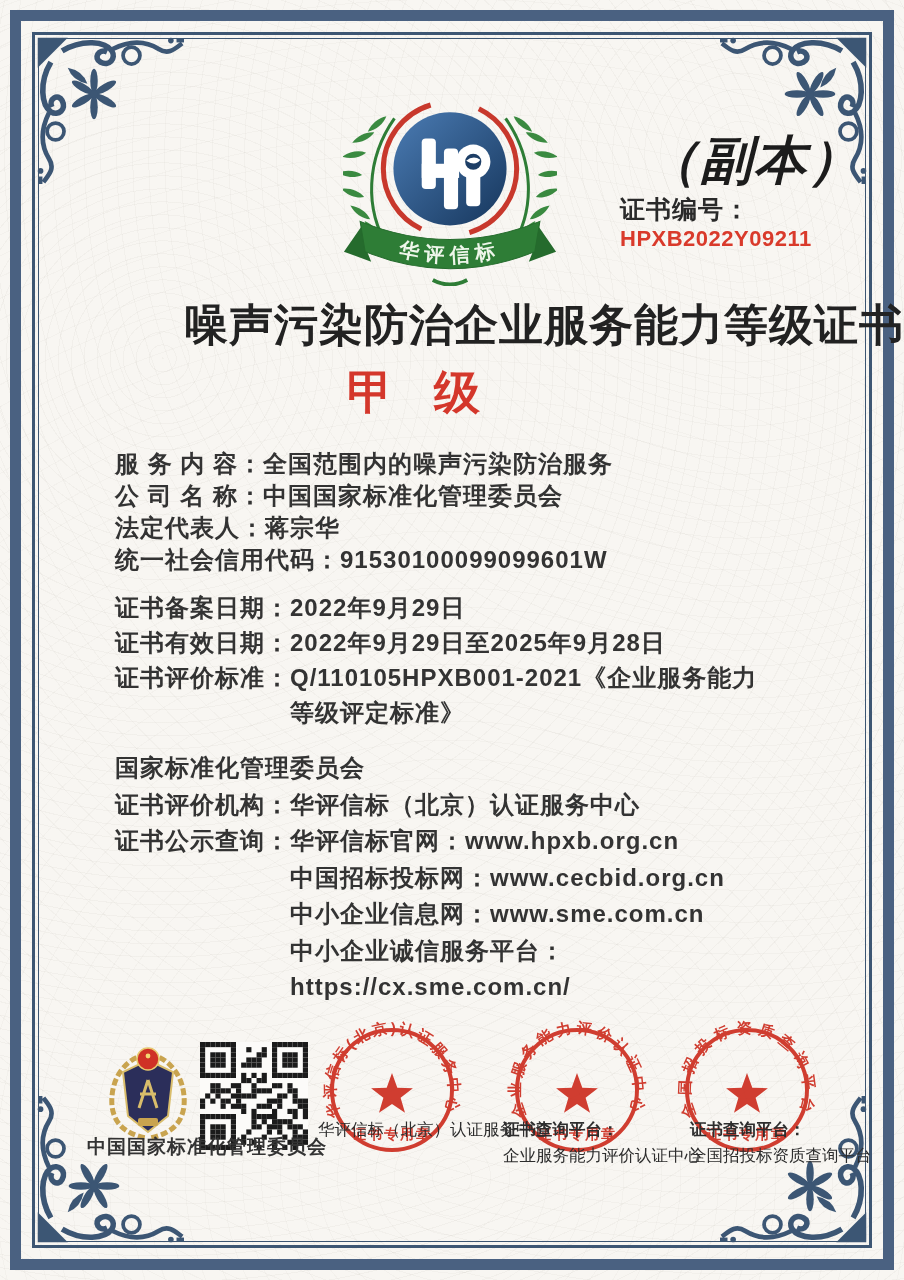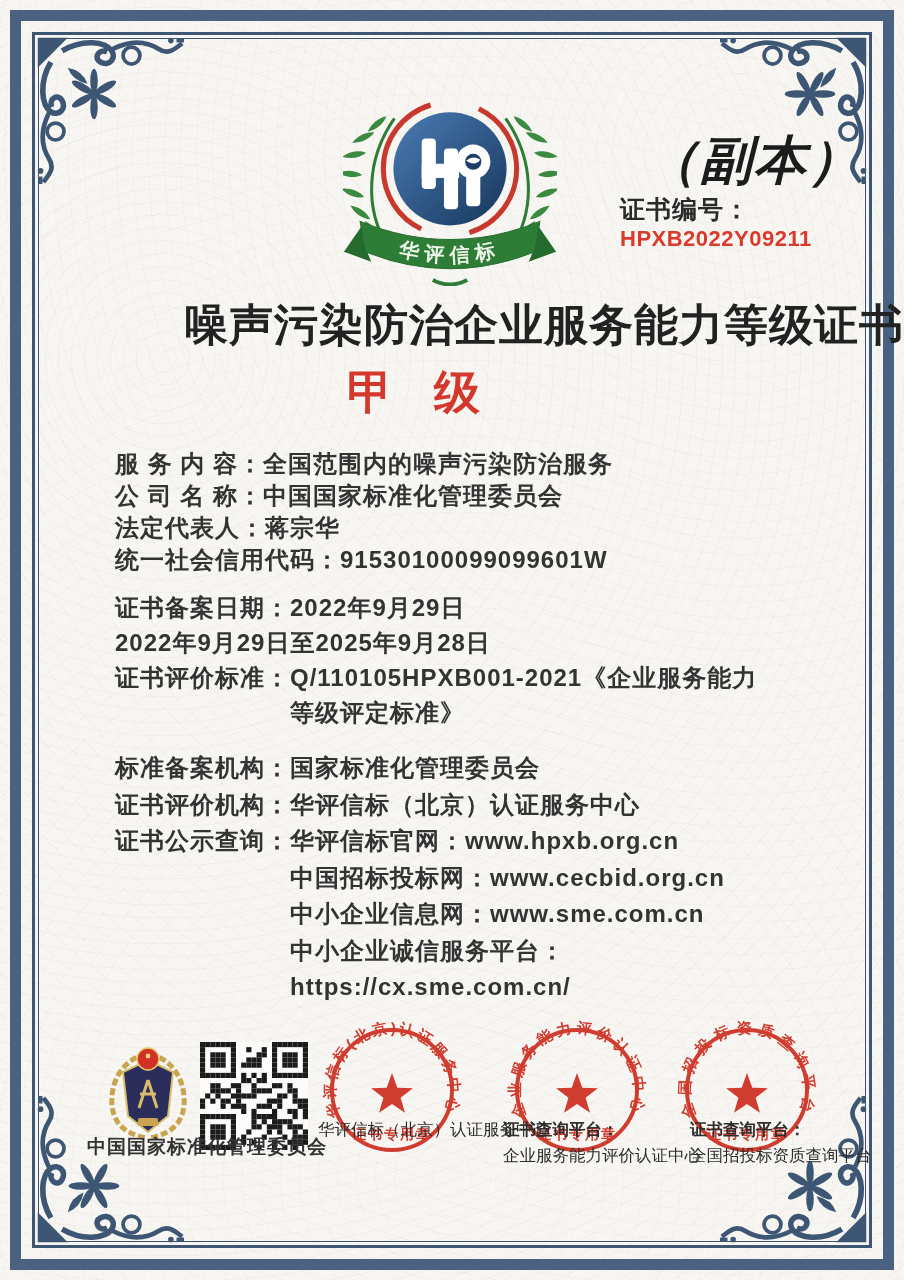--- a/index.html
+++ b/index.html
@@ -185,31 +185,31 @@
       <span class="val">91530100099099601W</span>
     </div>
   </div>
 
   <div class="block certinfo">
     <div class="row">
       <span class="lbl">证书备案日期：</span>
       <span class="val">2022年9月29日</span>
     </div>
     <div class="row">
+      <span class="lbl">证书有效日期：</span>
       <span class="val">2022年9月29日至2025年9月28日</span>
     </div>
     <div class="row">
       <span class="lbl">证书评价标准：</span>
       <span class="val">Q/110105HPXB001-2021《企业服务能力等级评定标准》</span>
     </div>
   </div>
 
   <div class="block agency">
     <div class="row">
-      <span class="lbl">标准备案机构：</span>
       <span class="val">国家标准化管理委员会</span>
     </div>
     <div class="row">
       <span class="lbl">证书评价机构：</span>
       <span class="val">华评信标（北京）认证服务中心</span>
     </div>
     <div class="row">
       <span class="lbl">证书公示查询：</span>
       <span class="val">华评信标官网：www.hpxb.org.cn</span>
     </div>

